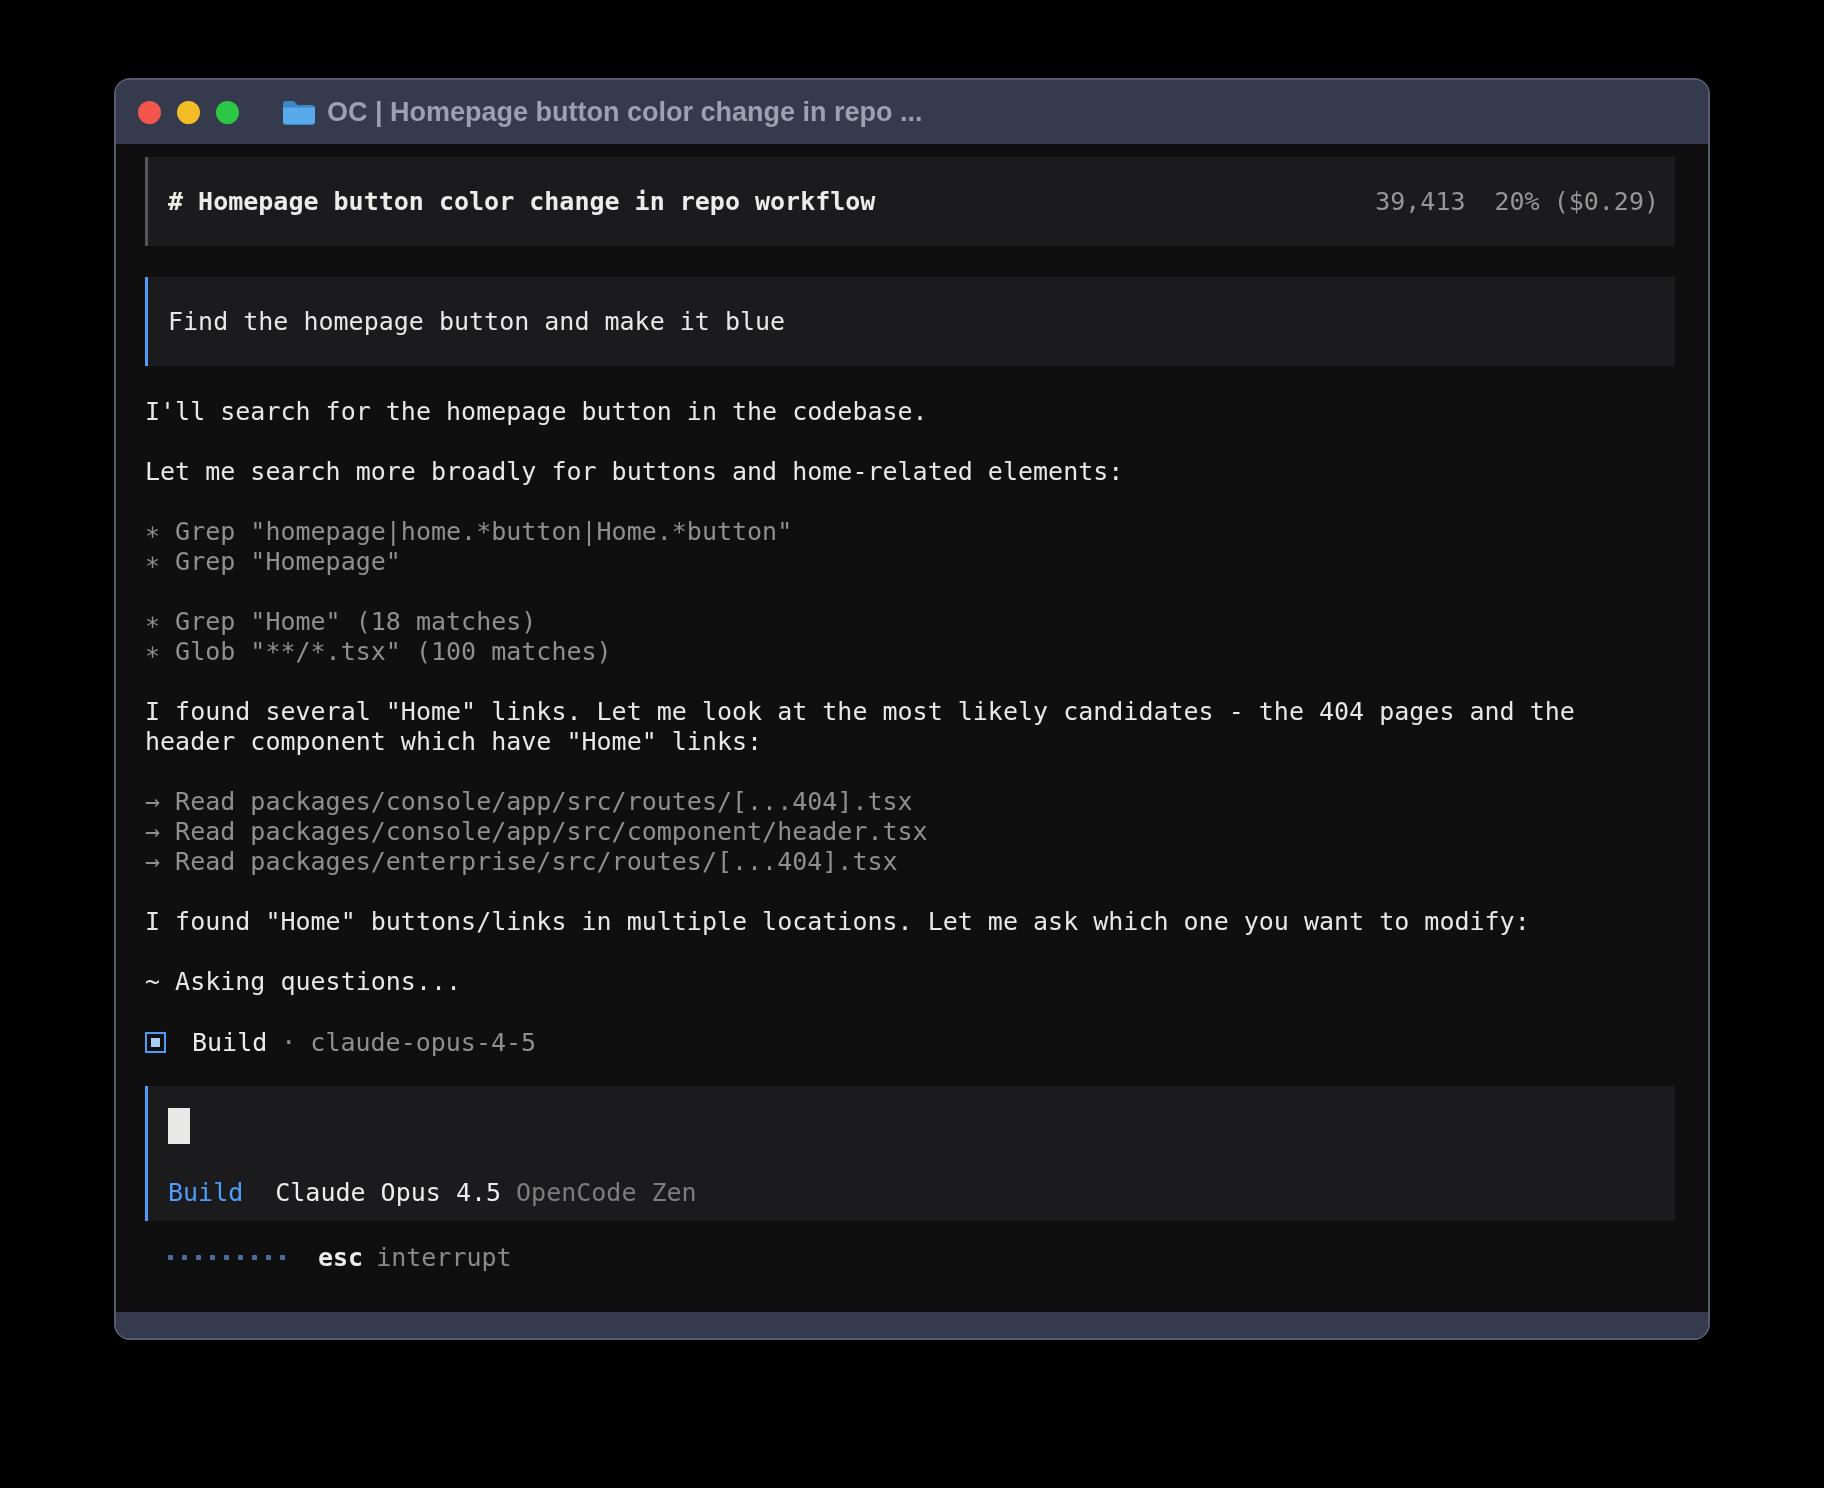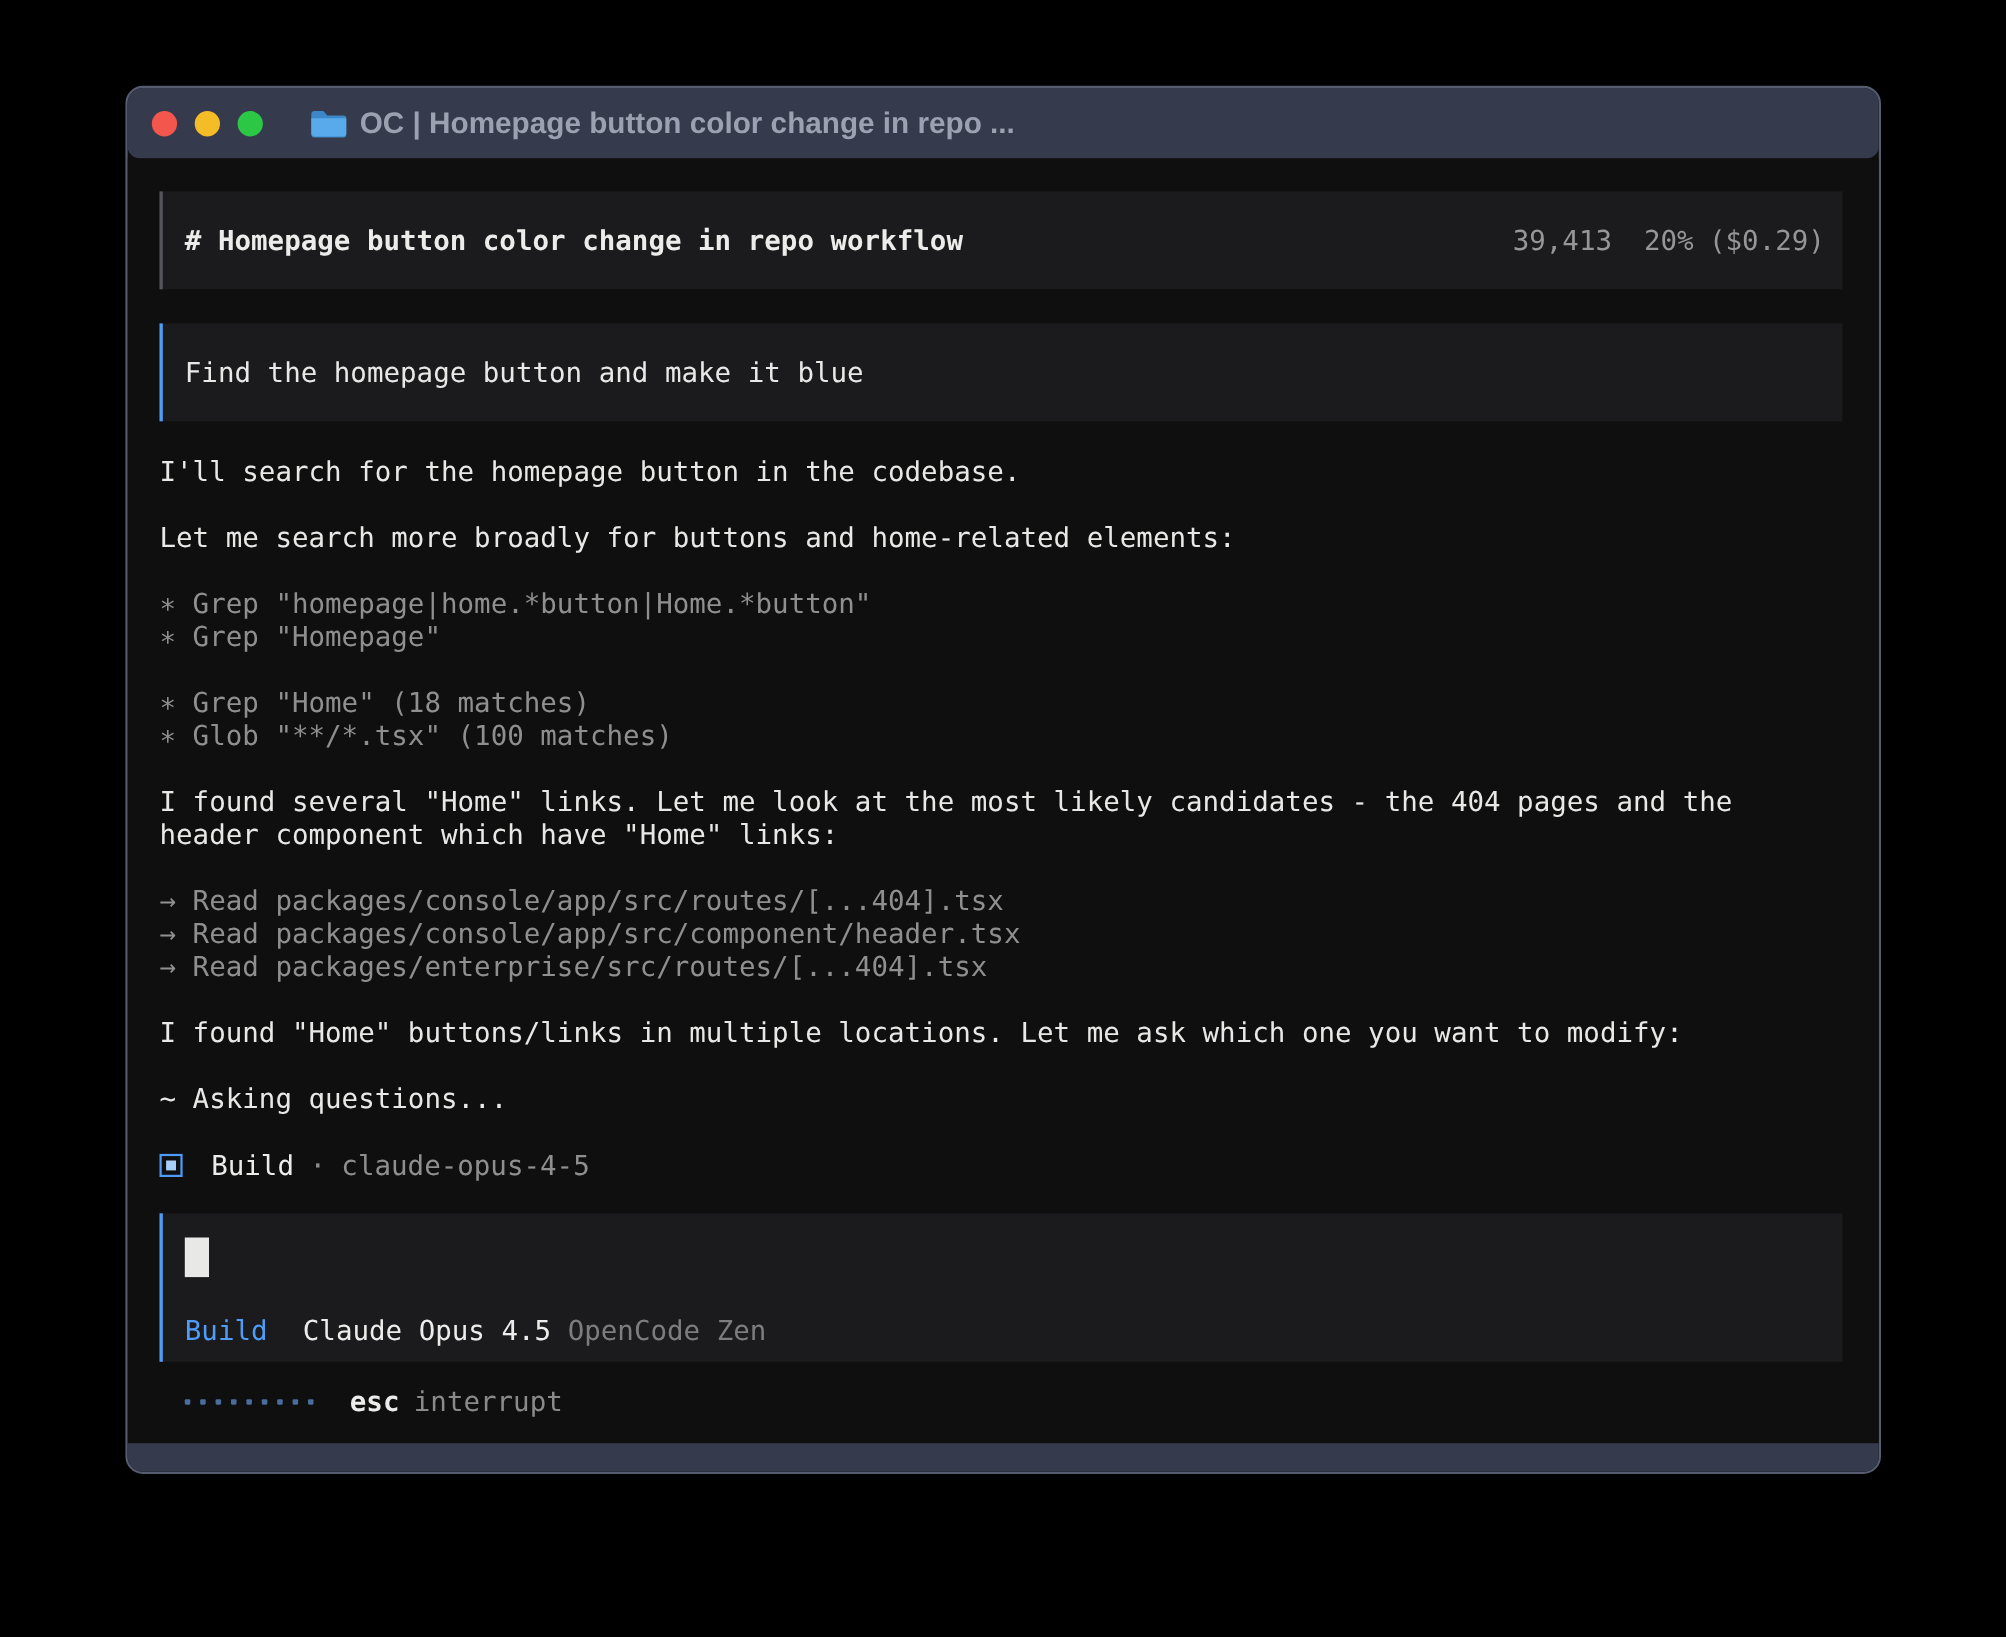--- a/index.html
+++ b/index.html
@@ -9,33 +9,32 @@
     font-family:"DejaVu Sans Mono", monospace;
   }
   .window {
     position:absolute; left:114px; top:78px; width:1596px; height:1262px;
     border:2px solid #565b6f; border-radius:16px; background:#0f0f10; overflow:hidden;
     display:flex; flex-direction:column;
   }
   .titlebar {
     height:64px; background:#353a4c; display:flex; align-items:center; flex:none;
     padding-left:22px;
-    border-radius:11px;
   }
   .traffic { width:23px; height:23px; border-radius:50%; margin-right:16px; flex:none; }
   .t-red { background:#f3564d; }
   .t-yellow { background:#f4bd27; }
   .t-green { background:#2cc845; }
   .folder { margin-left:26px; margin-right:12px; flex:none; display:flex; }
   .wtitle {
     font-family:"Liberation Sans", sans-serif; font-weight:700; font-size:27px;
     color:#9ba1b0; white-space:nowrap;
   }
   .term {
-    flex:1; background:#0f0f10; padding:30px 33px 0 29px; overflow:hidden;
+    flex:1; background:#0f0f10; padding:13px 33px 0 29px; overflow:hidden;
     font-size:25px; color:#e8e8e6;
   }
   .block {
     background:#1b1b1d; height:89px; display:flex; align-items:center;
     padding:0 16px 0 20px;
   }
   .hdr-block { border-left:3px solid #54565c; }
   .usr-block { border-left:3px solid #4f9cf8; margin-top:31px; }
   .hdr-title { font-weight:700; color:#ececea; flex:1; white-space:nowrap; }
   .hdr-stats { display:flex; gap:14px; color:#969696; white-space:nowrap; }

